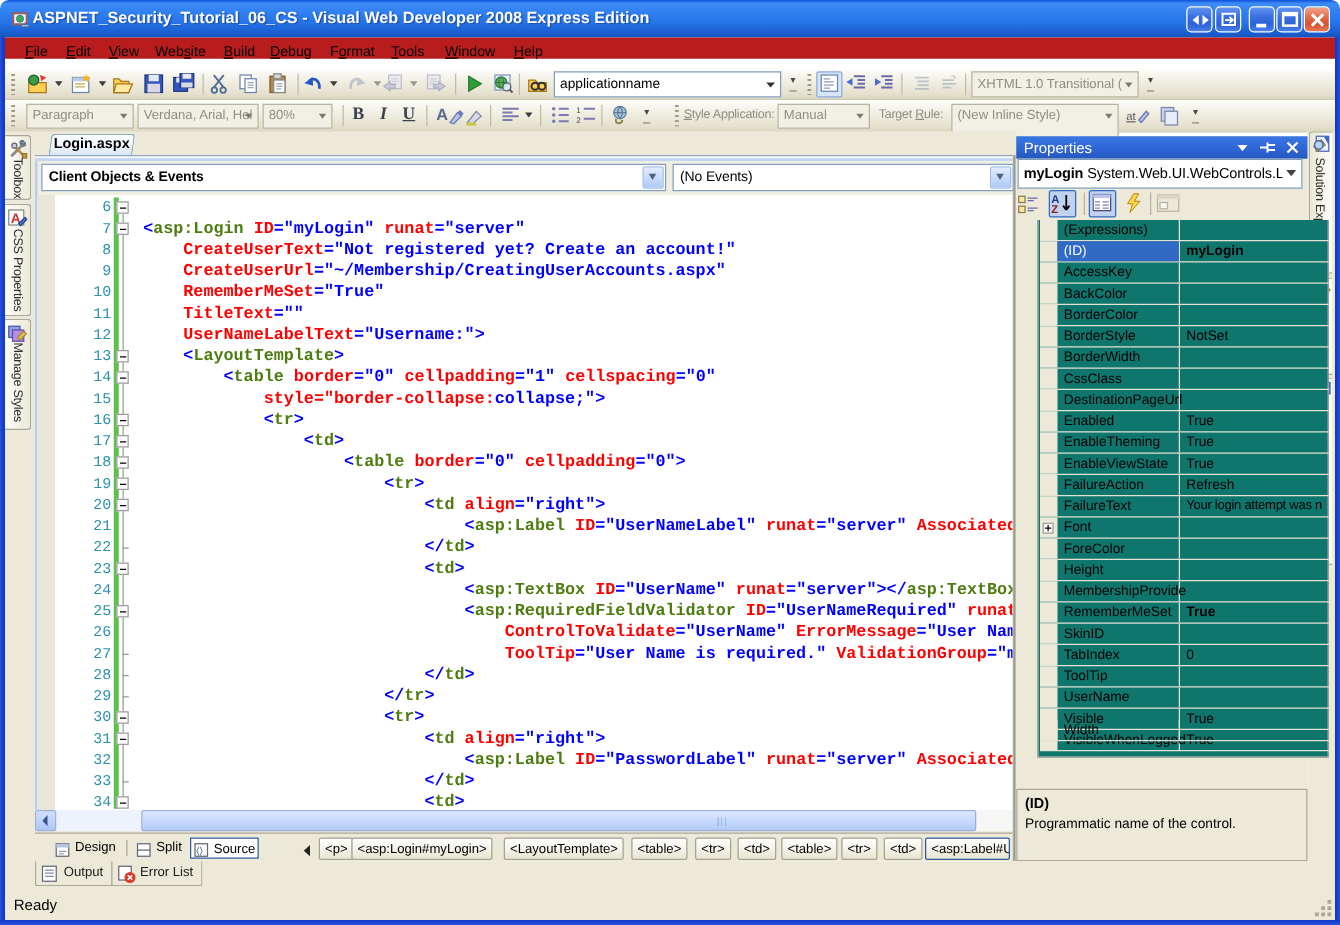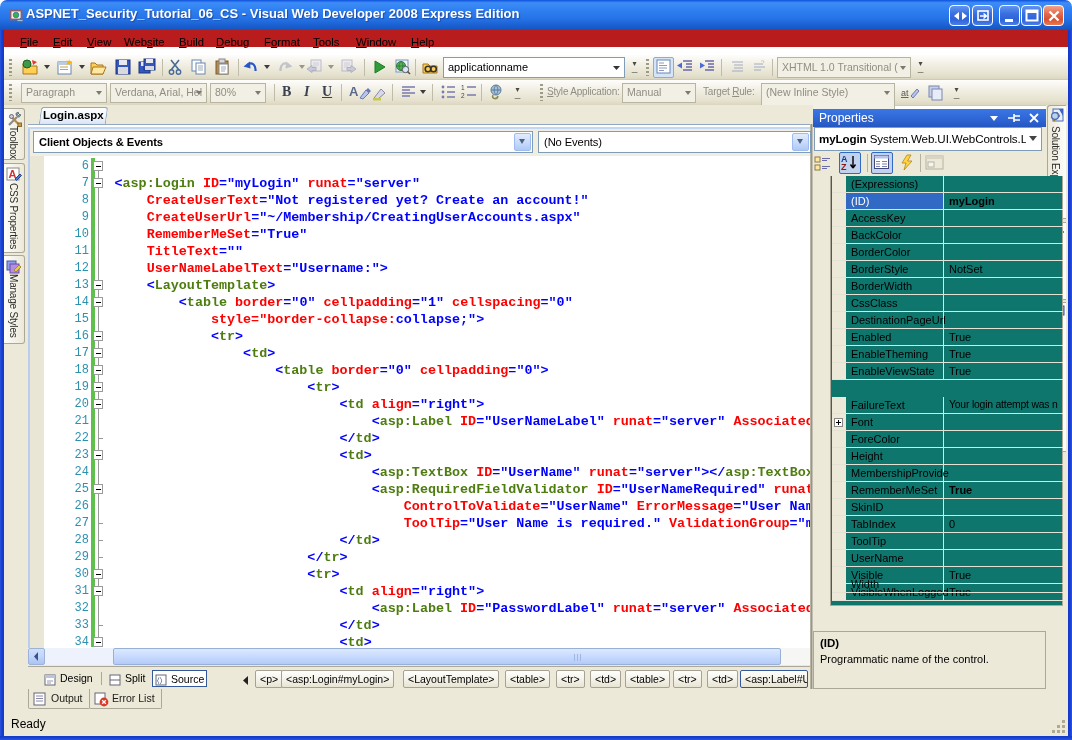--- a/index.html
+++ b/index.html
@@ -610,20 +610,26 @@
           <span class="cdiv"></span>
           <span class="nm">EnableTheming</span>
           <span class="vl">True</span>
         </div>
       <div class="prow" style="top:187px;">
           <span class="ind"></span>
           <span class="cdiv"></span>
           <span class="nm">EnableViewState</span>
           <span class="vl">True</span>
         </div>
+      <div class="prow" style="top:204px;">
+          <span class="ind"></span>
+          <span class="cdiv"></span>
+          <span class="nm">FailureAction</span>
+          <span class="vl">Refresh</span>
+        </div>
       <div class="prow" style="top:221px;">
           <span class="ind"></span>
           <span class="cdiv"></span>
           <span class="nm">FailureText</span>
           <span class="vl" style="font-size:10.4px;letter-spacing:-0.2px;">Your login attempt was n</span>
         </div>
       <div class="prow" style="top:238px;">
           <span class="ind"></span>
           <svg width="9" height="9" style="position:absolute;left:2px;top:4px;">
             <rect x="0.5" y="0.5" width="8" height="8" fill="#fff" stroke="#888"></rect>

